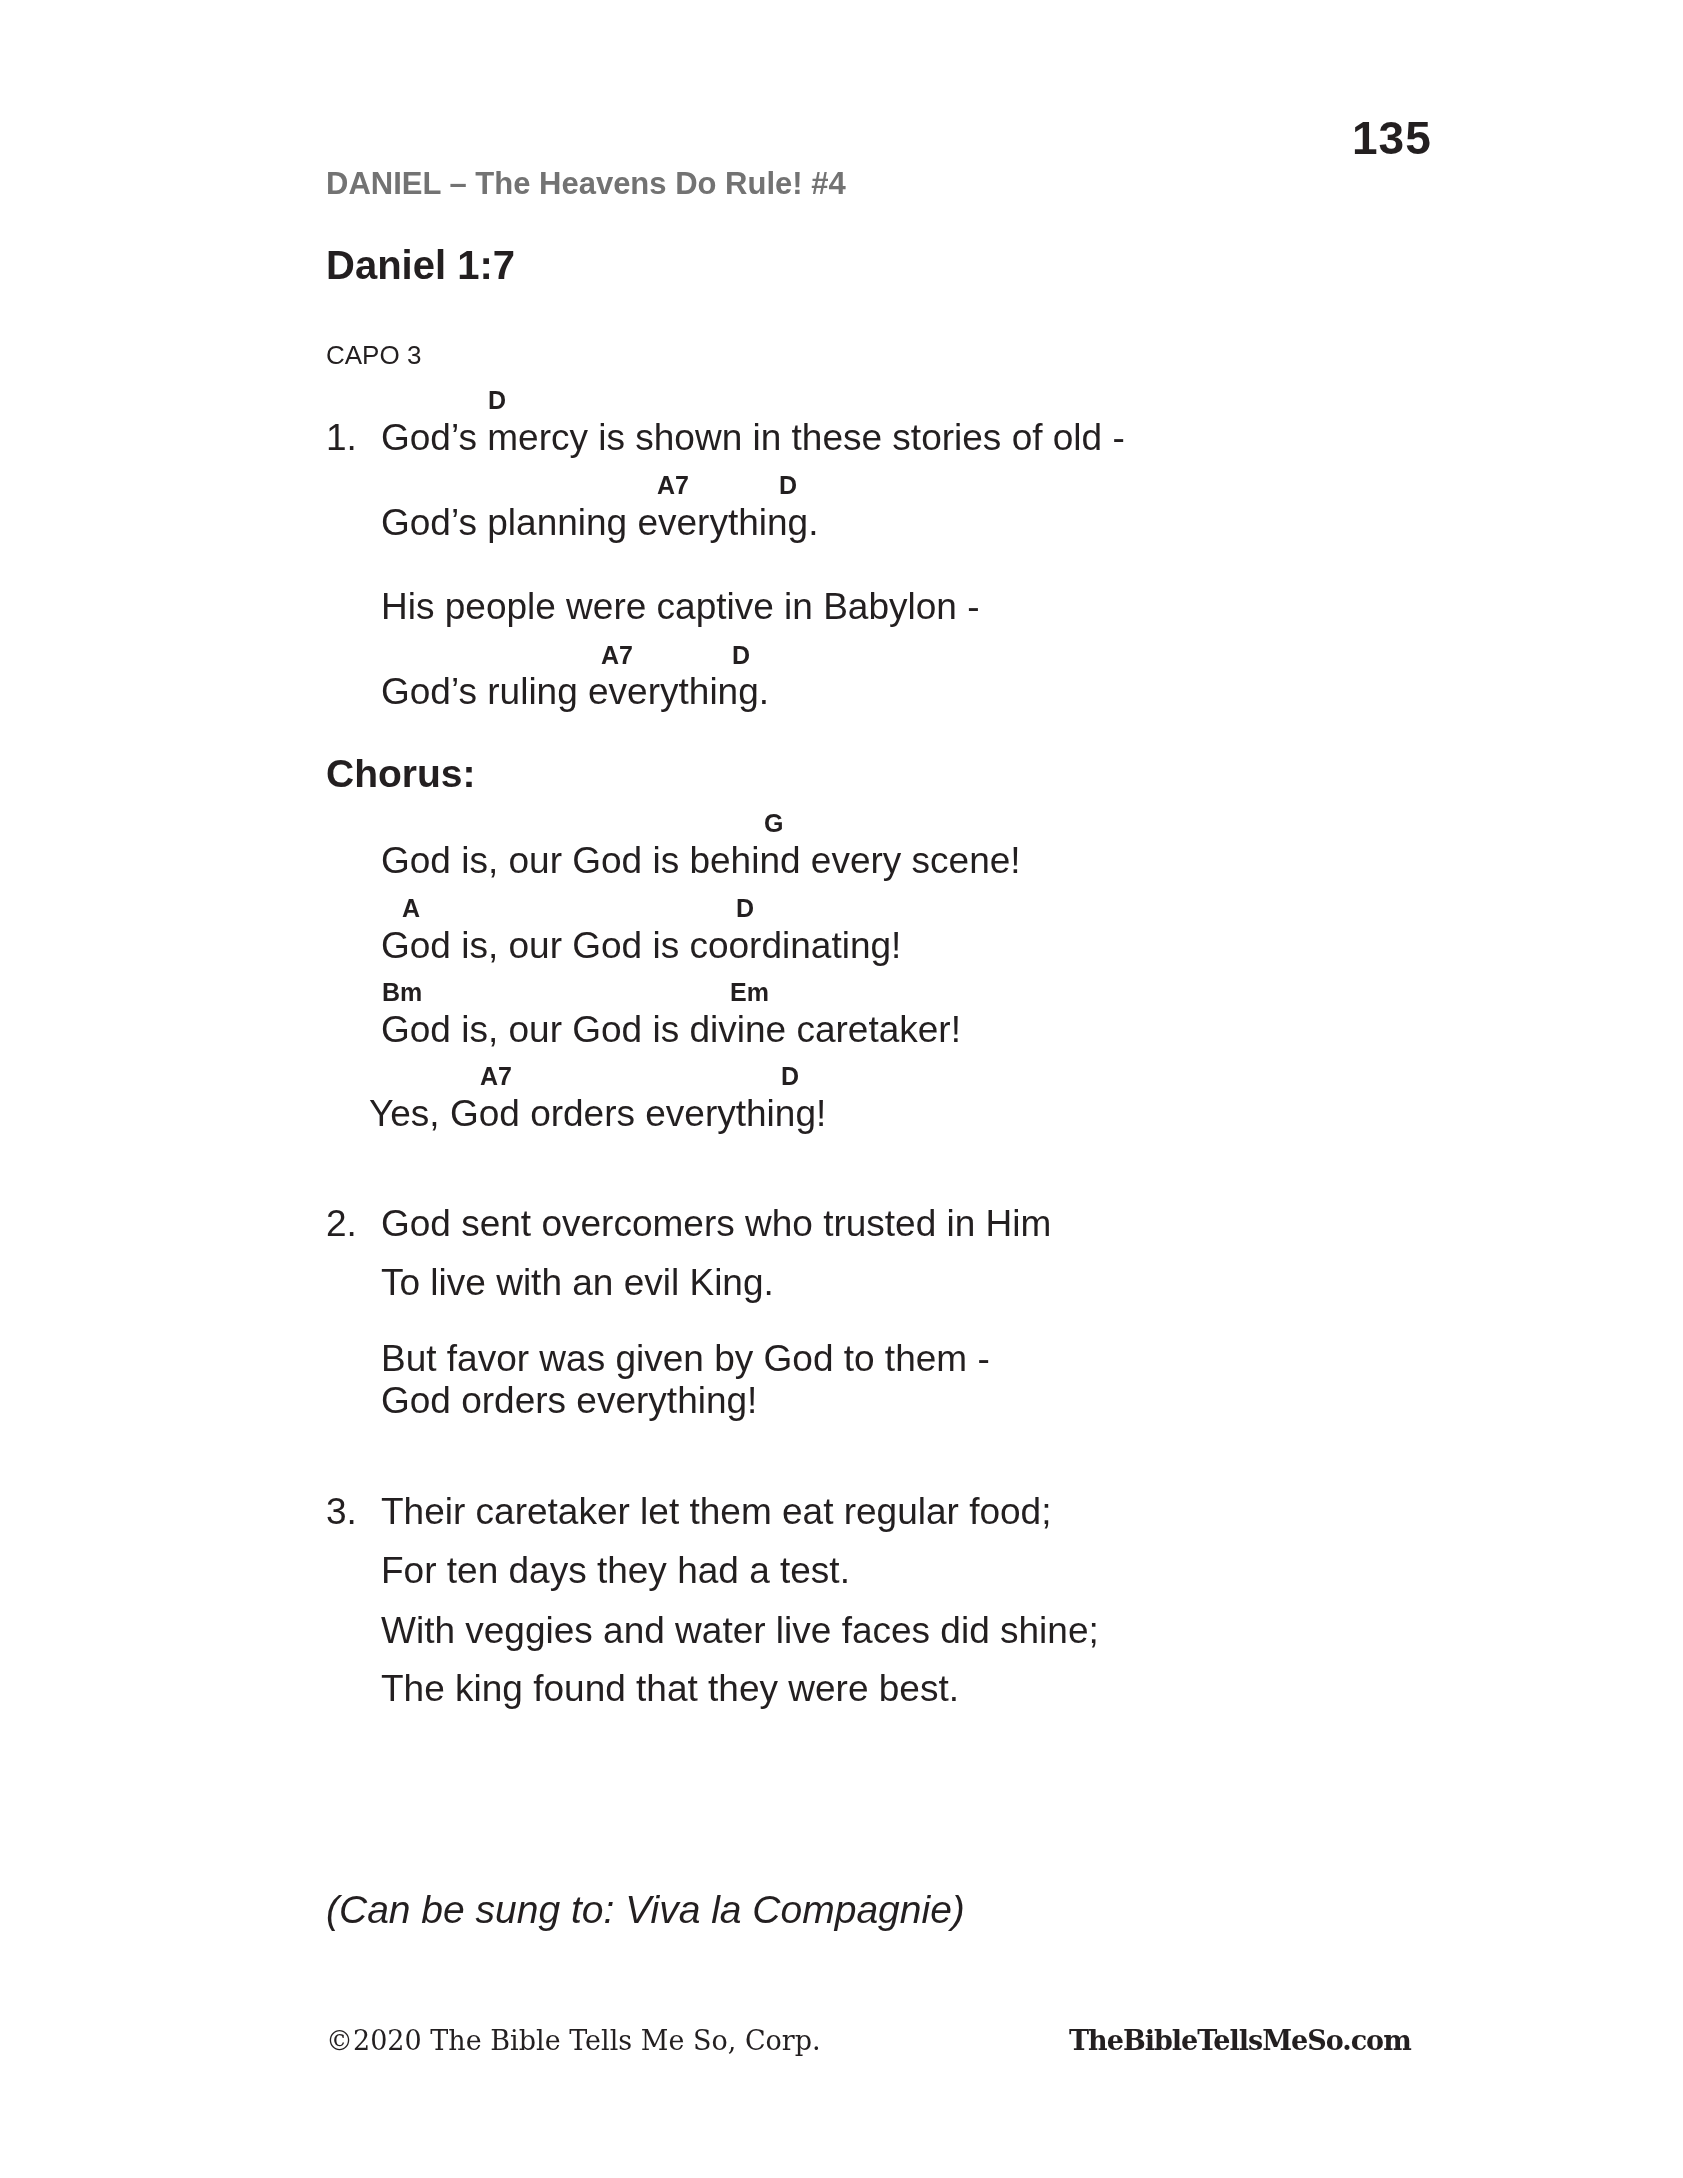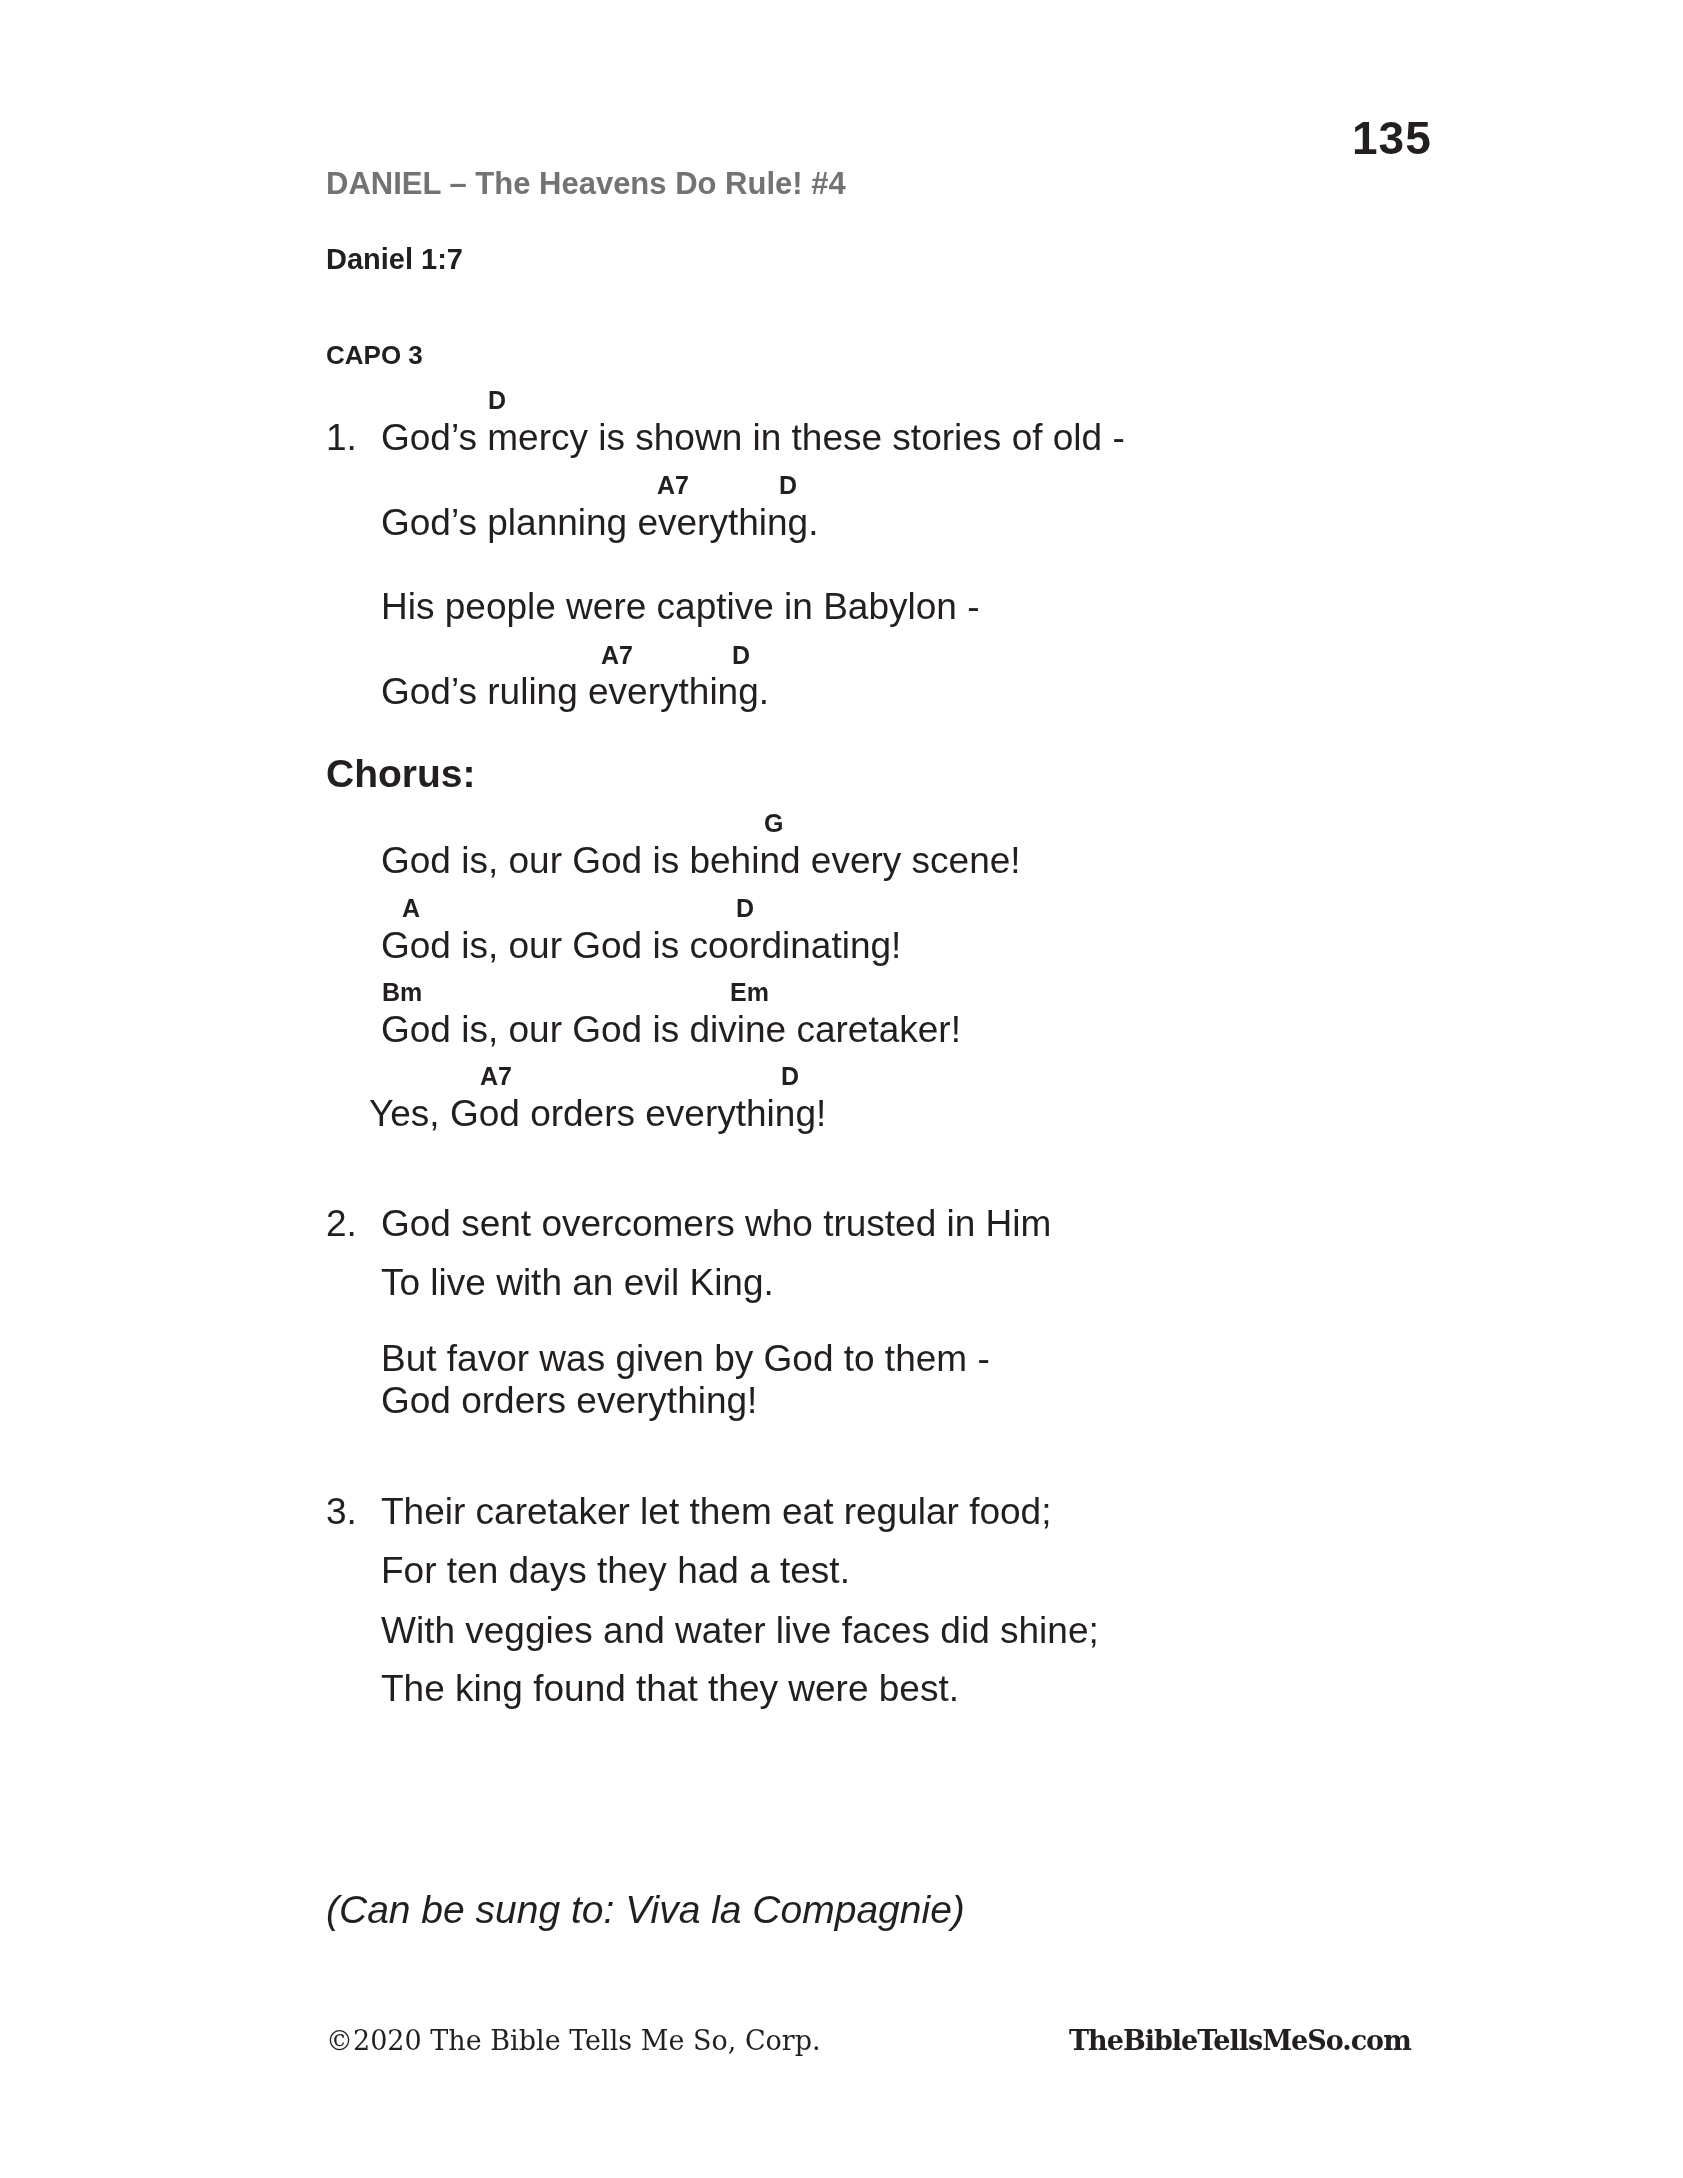--- a/index.html
+++ b/index.html
@@ -1,22 +1,22 @@
 <!DOCTYPE html>
 <html><head>
 <meta charset="utf-8">
 <style>
   html, body { margin: 0; padding: 0; background: #ffffff; }
   body { width: 1683px; height: 2178px; position: relative; overflow: hidden;
          font-family: "Liberation Sans", "DejaVu Sans", sans-serif; color: #231f20; }
   .abs { position: absolute; white-space: nowrap; text-align: right; }
   .page-num { left: 1352px; top: 111px; font-size: 46px; font-weight: bold; letter-spacing: 1px; }
   .header { left: 326px; top: 166px; font-size: 31px; font-weight: bold; color: #737373; }
-  .ref { left: 326px; top: 243px; font-size: 29px; font-weight: bold; }
-  .capo { left: 326px; top: 340px; font-size: 26px; font-weight: bold; }
+  .ref { left: 326px; top: 243px; font-size: 40px; font-weight: bold; }
+  .capo { left: 326px; top: 340px; font-size: 26px; font-weight: normal; }
   .lyric { font-size: 37px; font-weight: normal; }
   .num { font-size: 37px; }
   .chord { font-size: 25px; font-weight: bold; }
   .chorus-label { left: 326px; top: 752px; font-size: 39px; font-weight: bold; }
   .note { left: 326px; top: 1888px; font-size: 39px; font-style: italic; }
   .footer-left { left: 326px; top: 2025px; font-family: "DejaVu Serif", "Liberation Serif", serif; font-size: 27px; }
   .footer-right { left: 1069px; top: 2025px; font-family: "DejaVu Serif", "Liberation Serif", serif; font-size: 27px; font-weight: bold; letter-spacing: -1px; }
 </style>
 </head>
 <body>

